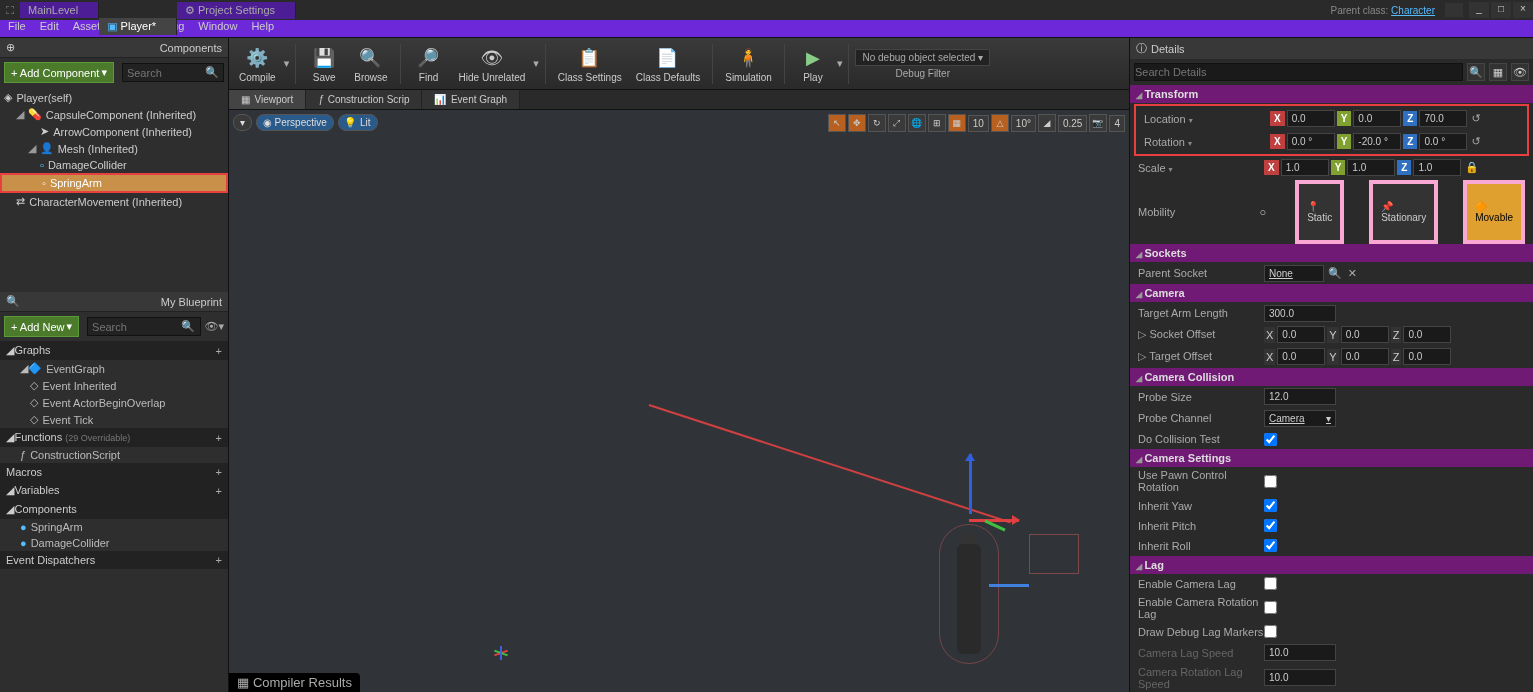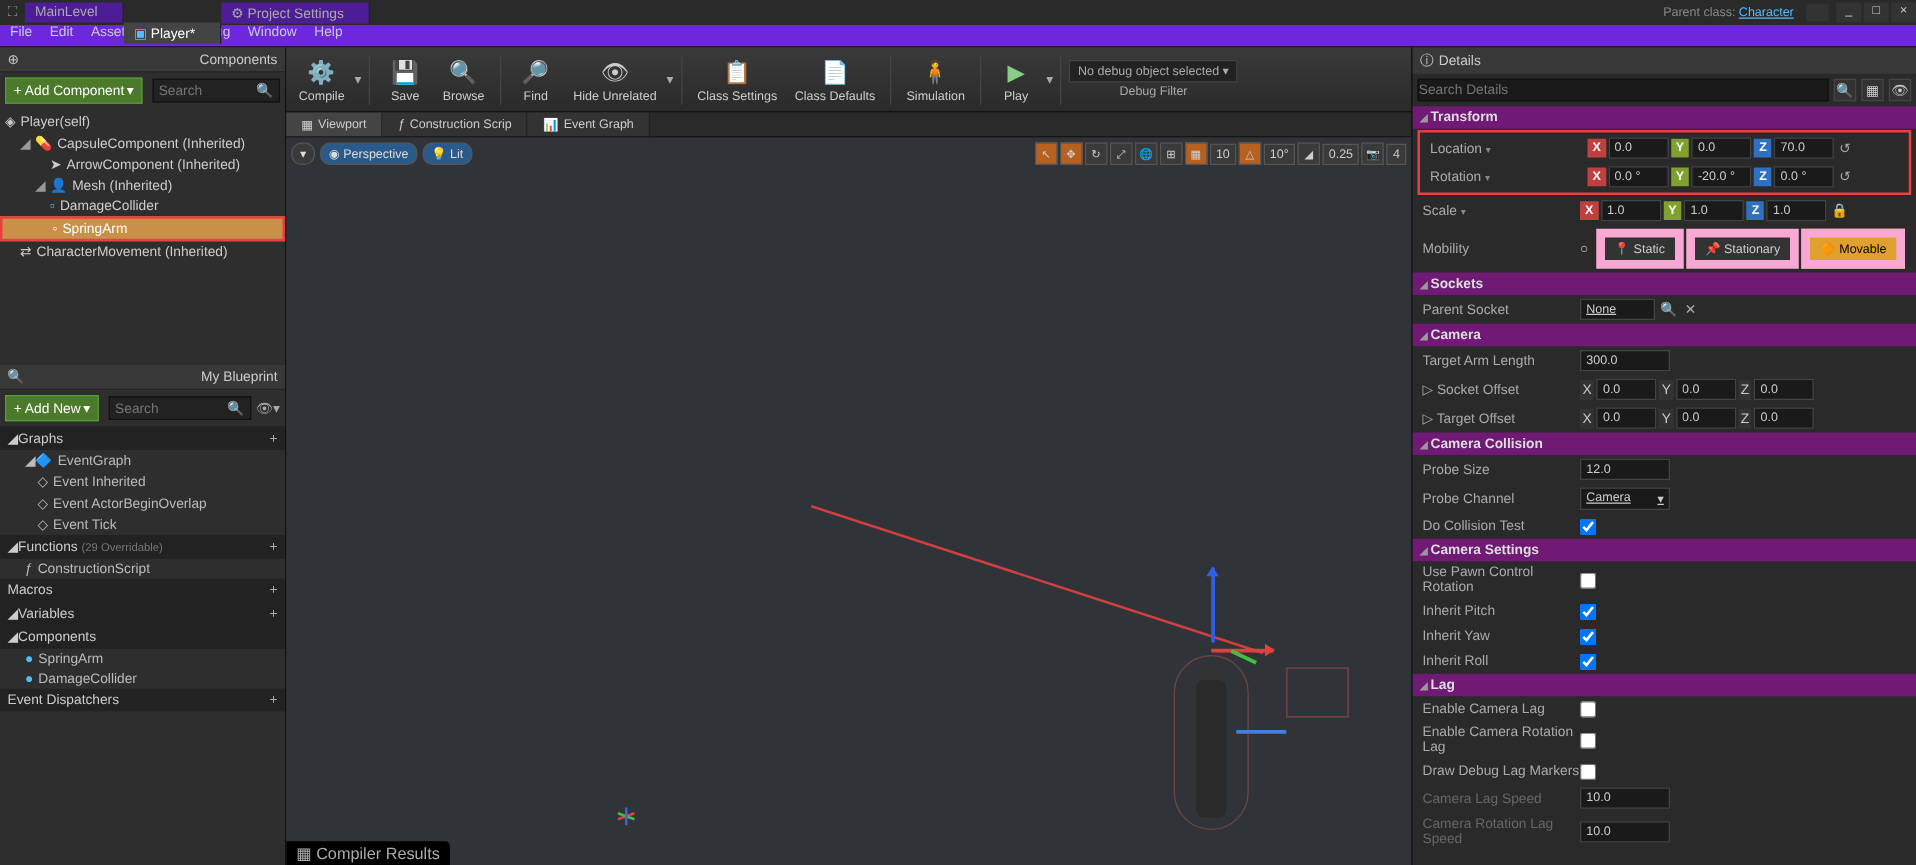--- a/index.html
+++ b/index.html
@@ -80,21 +80,21 @@
 .prop-label { width: 126px; color: #aaa; }
 .prop-label .arr { font-size: 8px; color: #888; }
 .prop-val { flex: 1; display: flex; gap: 2px; align-items: center; }
 .highlight-box { border: 2px solid #e84040; margin: 1px 4px; padding: 1px 0; }
 .num-in { background: #1a1a1a; border: 1px solid #444; padding: 2px 4px; color: #ccc; width: 48px; font-size: 10px; }
 .num-in.wide { width: 72px; }
 .axlbl { color: #fff; font-weight: bold; padding: 2px 4px; font-size: 10px; }
 .axlbl.x { background: #c04040; }
 .axlbl.y { background: #80a030; }
 .axlbl.z { background: #3070c0; }
-.mob-btn { padding: 3px 8px; background: #333; border: 7px solid #f9a8d4; font-size: 10px; cursor: pointer; }
+.mob-btn { padding: 17px 8px; background: #333; border: 4px solid #f9a8d4; font-size: 10px; cursor: pointer; margin-left: 23px; }
 .mob-btn.active { background: #e0a030; color: #000; }
 .cb { width: 13px; height: 13px; }
 .sel-box { background: #1a1a1a; border: 1px solid #444; padding: 2px 4px; color: #ccc; font-size: 10px; display: flex; justify-content: space-between; width: 72px; text-decoration: underline; }
 .reset-ico { color: #aaa; cursor: pointer; padding: 0 2px; }
 .grey-text { color: #666; }
 </style>
 </head>
 <body>
 
 <div class="titlebar">
@@ -415,27 +415,27 @@
     </div>
 
     <div class="section-hdr">Camera Settings</div>
     <div class="prop-row">
         <div class="prop-label">Use Pawn Control Rotation</div>
         <div class="prop-val">
           <input type="checkbox" class="cb" style="">
         </div>
       </div>
     <div class="prop-row">
+        <div class="prop-label">Inherit Yaw</div>
+        <div class="prop-val">
+          <input type="checkbox" class="cb" checked="" style="">
+        </div>
+      </div>
+    <div class="prop-row">
         <div class="prop-label">Inherit Pitch</div>
-        <div class="prop-val">
-          <input type="checkbox" class="cb" checked="" style="">
-        </div>
-      </div>
-    <div class="prop-row">
-        <div class="prop-label">Inherit Yaw</div>
         <div class="prop-val">
           <input type="checkbox" class="cb" checked="" style="">
         </div>
       </div>
     <div class="prop-row">
         <div class="prop-label">Inherit Roll</div>
         <div class="prop-val">
           <input type="checkbox" class="cb" checked="" style="">
         </div>
       </div>

